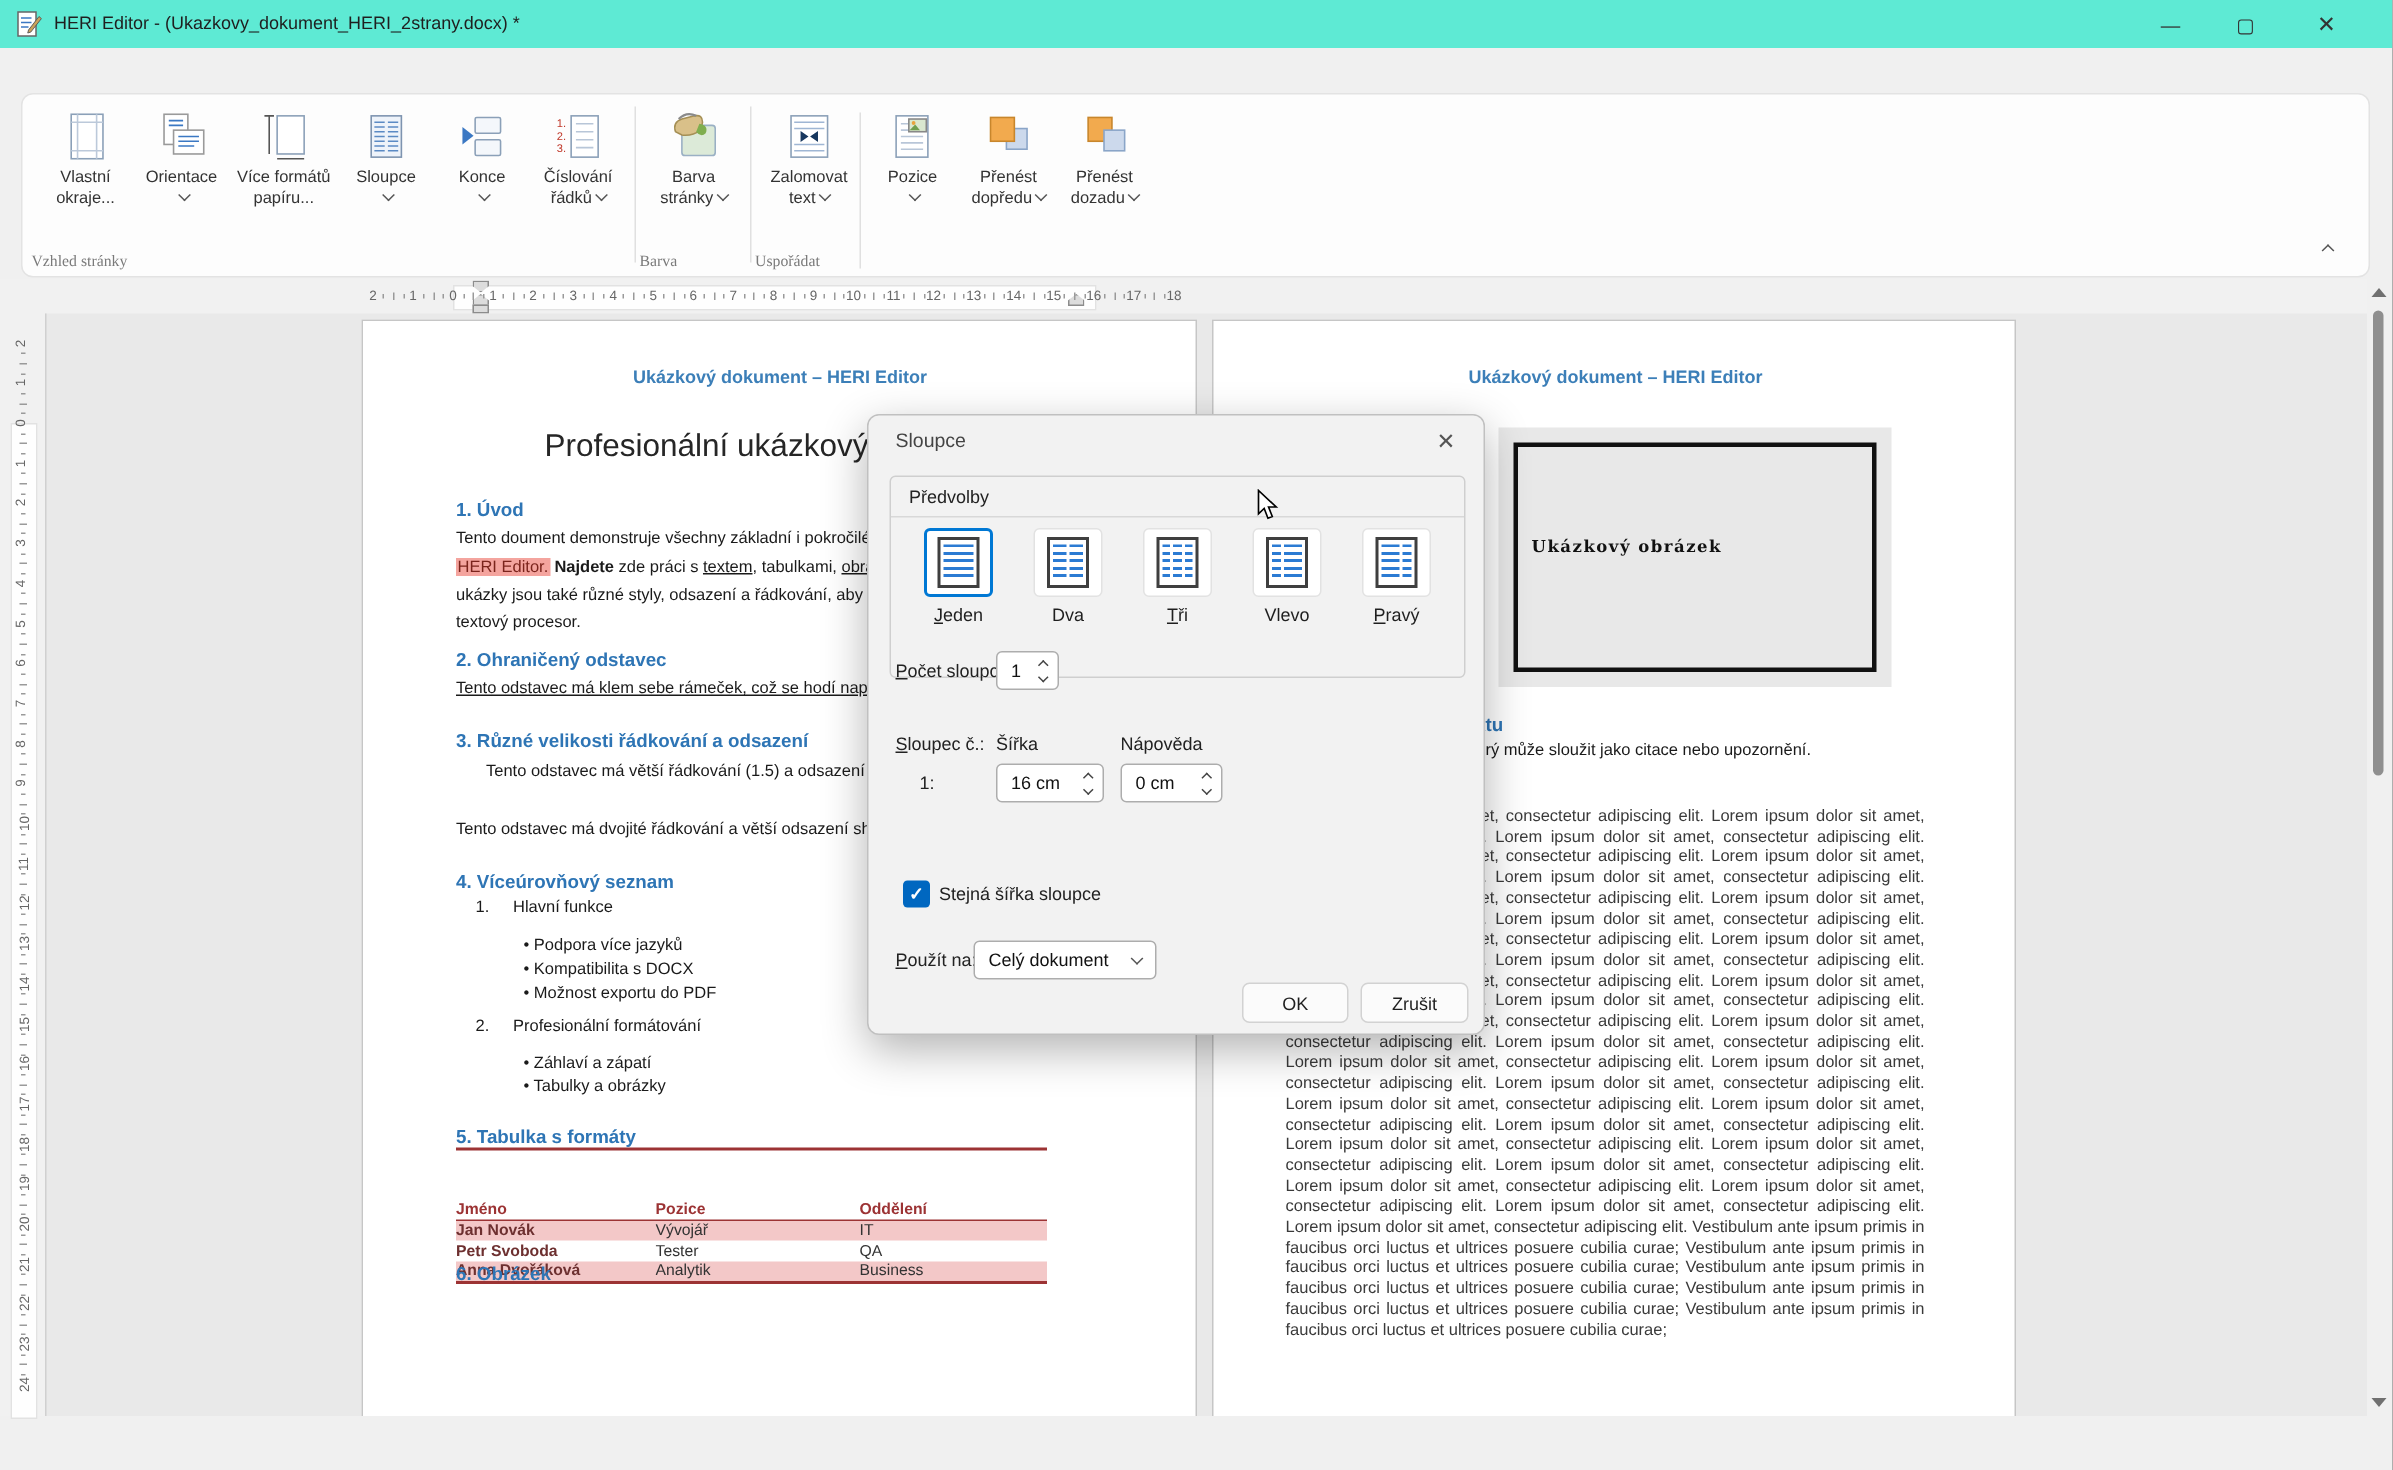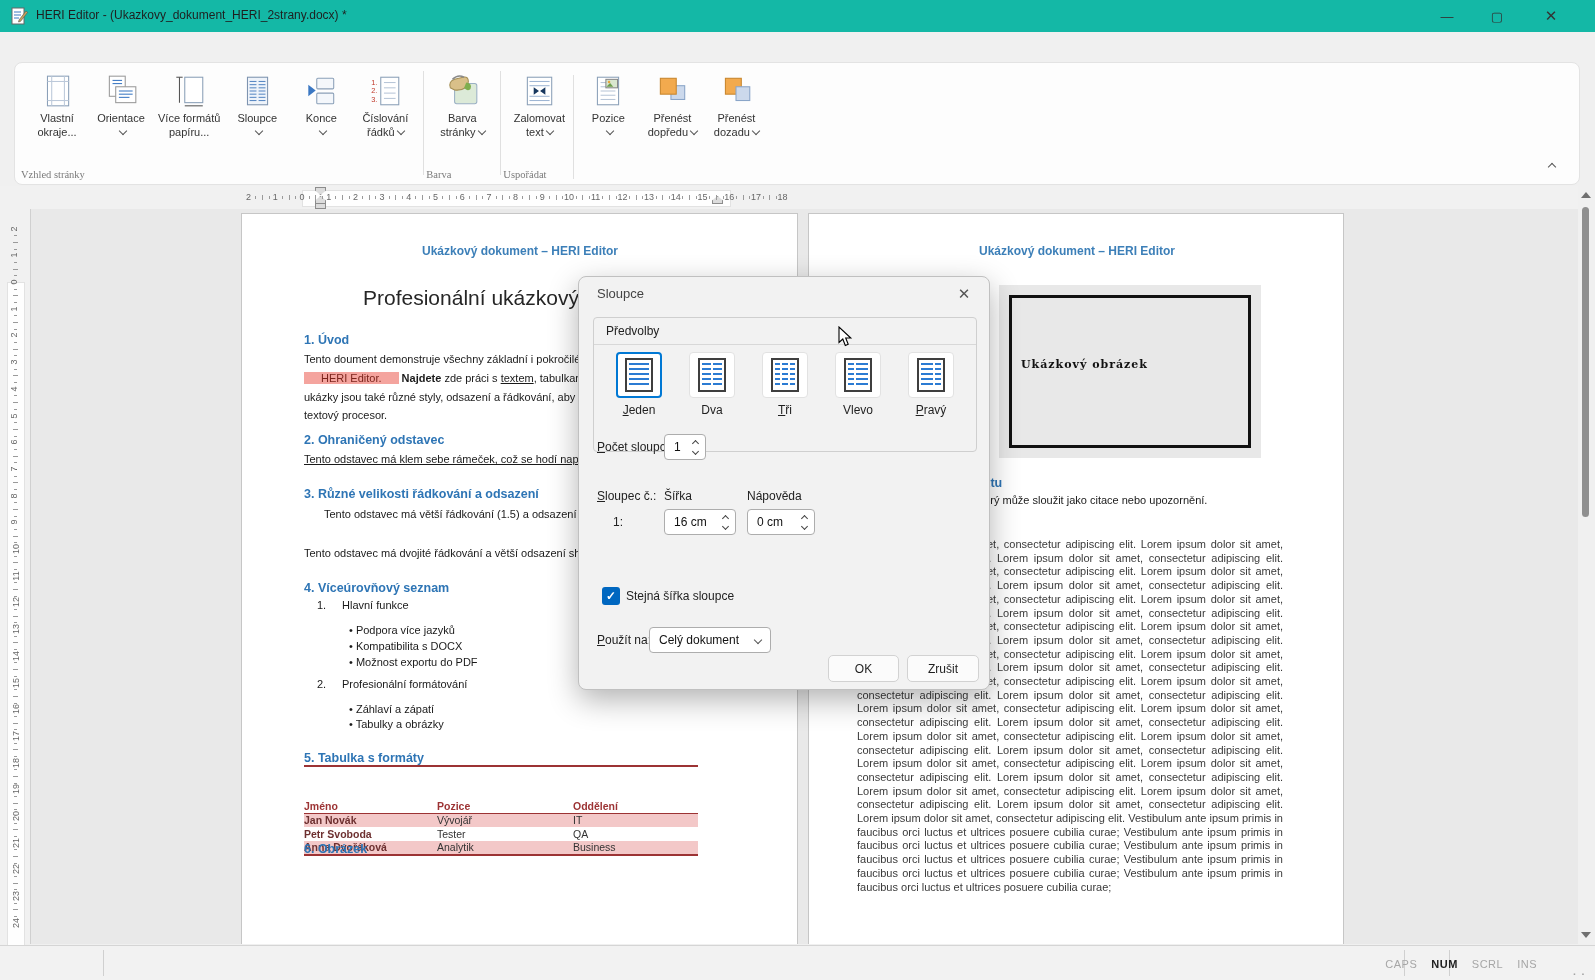--- a/index.html
+++ b/index.html
@@ -1,18 +1,18 @@
 <!DOCTYPE html>
 <html><head>
 <meta charset="utf-8">
 <style>
   html,body{margin:0;padding:0;background:#888;font-family:"Liberation Sans",sans-serif;}
   #app{position:relative;width:1595px;height:980px;background:#f0f0f0;overflow:hidden;outline:1px solid #9a9a9a;}
   
-  #titlebar{position:absolute;left:0;top:0;width:100%;height:32px;background:#14b8a6;}
+  #titlebar{position:absolute;left:0;top:0;width:100%;height:32px;background:#5eead4;}
   #app-icon{position:absolute;left:10px;top:7px;width:18px;height:18px;}
   #win-title{position:absolute;left:36px;top:8px;font-size:12px;color:#1f1f1f;white-space:nowrap;}
   .wbtn{position:absolute;top:0;width:46px;height:32px;display:flex;align-items:center;justify-content:center;color:#333;font-size:13px;}
   
   #tabs{position:absolute;left:14px;top:33px;height:29px;display:flex;align-items:stretch;gap:7px;}
   .tab{display:flex;align-items:center;padding:0 11px;font-size:12.5px;color:#333;border-bottom:3px solid transparent;white-space:nowrap;}
   .tab.active{color:#111;border-bottom-color:#1275c8;}
   
   #ribbon{position:absolute;left:14px;top:62px;width:1564px;height:121px;background:#fdfdfd;border:1px solid #e3e3e3;border-radius:8px;}
   #ribbon-inner{position:absolute;left:6px;top:4px;right:6px;bottom:0;display:flex;align-items:flex-start;}
@@ -39,21 +39,21 @@
   .mk{position:absolute;background:#dcdcdc;border:1px solid #8c8c8c;box-sizing:border-box;}
   .mk-first{width:11px;height:8px;clip-path:polygon(0 0,100% 0,100% 45%,50% 100%,0 45%);}
   .mk-hang{width:11px;height:8px;clip-path:polygon(50% 0,100% 55%,100% 100%,0 100%,0 55%);}
   .mk-box{width:11px;height:6px;}
   
   #canvas{position:absolute;left:30px;top:209px;width:1548px;height:735px;background:#e9e9e9;border-left:1px solid #d0d0d0;overflow:hidden;}
   .page{position:absolute;top:4px;background:#fff;border:1px solid #c6c6c6;box-sizing:border-box;overflow:hidden;height:745px;}
   .pg-header{position:absolute;text-align:center;font-size:12px;font-weight:bold;color:#3c7fb8;white-space:nowrap;}
   .doc-h{position:absolute;font-size:12.5px;font-weight:bold;color:#2e75b5;white-space:nowrap;}
   .doc-p{position:absolute;font-size:11px;color:#1a1a1a;white-space:nowrap;}
-  .hl{background:#f4a49e;color:#7b241c;padding:0 17px;}
+  .hl{background:#f4a49e;color:#7b241c;padding:0 1px;}
   .b{font-weight:bold;} .u{text-decoration:underline;}
   #doc-title{position:absolute;font-size:21px;color:#262626;text-align:center;white-space:nowrap;}
   .li-num{position:absolute;font-size:11px;color:#1a1a1a;}
   .li-bullet{position:absolute;font-size:11px;color:#1a1a1a;white-space:nowrap;}
   #doc-table{position:absolute;left:62px;top:551px;width:394px;font-size:10.5px;border-top:2px solid #9c3334;border-bottom:2px solid #9c3334;}
   .trow{display:grid;grid-template-columns:133px 136px 125px;height:13.5px;align-items:center;}
   .trow.head{font-weight:bold;color:#9c3334;border-bottom:1px solid #9c3334;margin-top:32px;}
   .trow.pink{background:#f3c8c8;}
   .trow .c0{font-weight:bold;color:#6d3030;}
   .trow div{overflow:hidden;white-space:nowrap;color:#333;}
@@ -631,29 +631,17 @@
     <div class="btn" style="left:249px;top:378px;width:71px;">OK</div>
     <div class="btn" style="left:328px;top:378px;width:72px;">Zrušit</div>
   </div>
 
   <div id="vscroll">
     <div class="sarrow" style="top:6px;border-bottom:6px solid #707070;"></div>
     <div id="vthumb"></div>
     <div class="sarrow" style="bottom:6px;border-top:6px solid #707070;"></div>
   </div>
 
-  <div id="statusbar">
-    <div class="ssep" style="left:103px;"></div>
-    <div class="ssep" style="left:1404px;"></div>
-    <div class="ssep" style="left:1449px;"></div>
-    <div id="leds">
-        <span>CAPS</span>
-        <span class="on">NUM</span>
-        <span>SCRL</span>
-        <span>INS</span>
-      </div>
-    <div id="grip">⡀⡀</div>
-  </div>
 
   <svg id="cursor" width="16" height="22" viewBox="0 0 16 22">
     <path d="M1 1 L1 16.5 L4.8 13 L7.3 19.5 L10.2 18.3 L7.7 12 L12.8 12 Z" fill="#fff" stroke="#000" stroke-width="1.1"></path>
   </svg>
 </div>
 
 </body></html>

